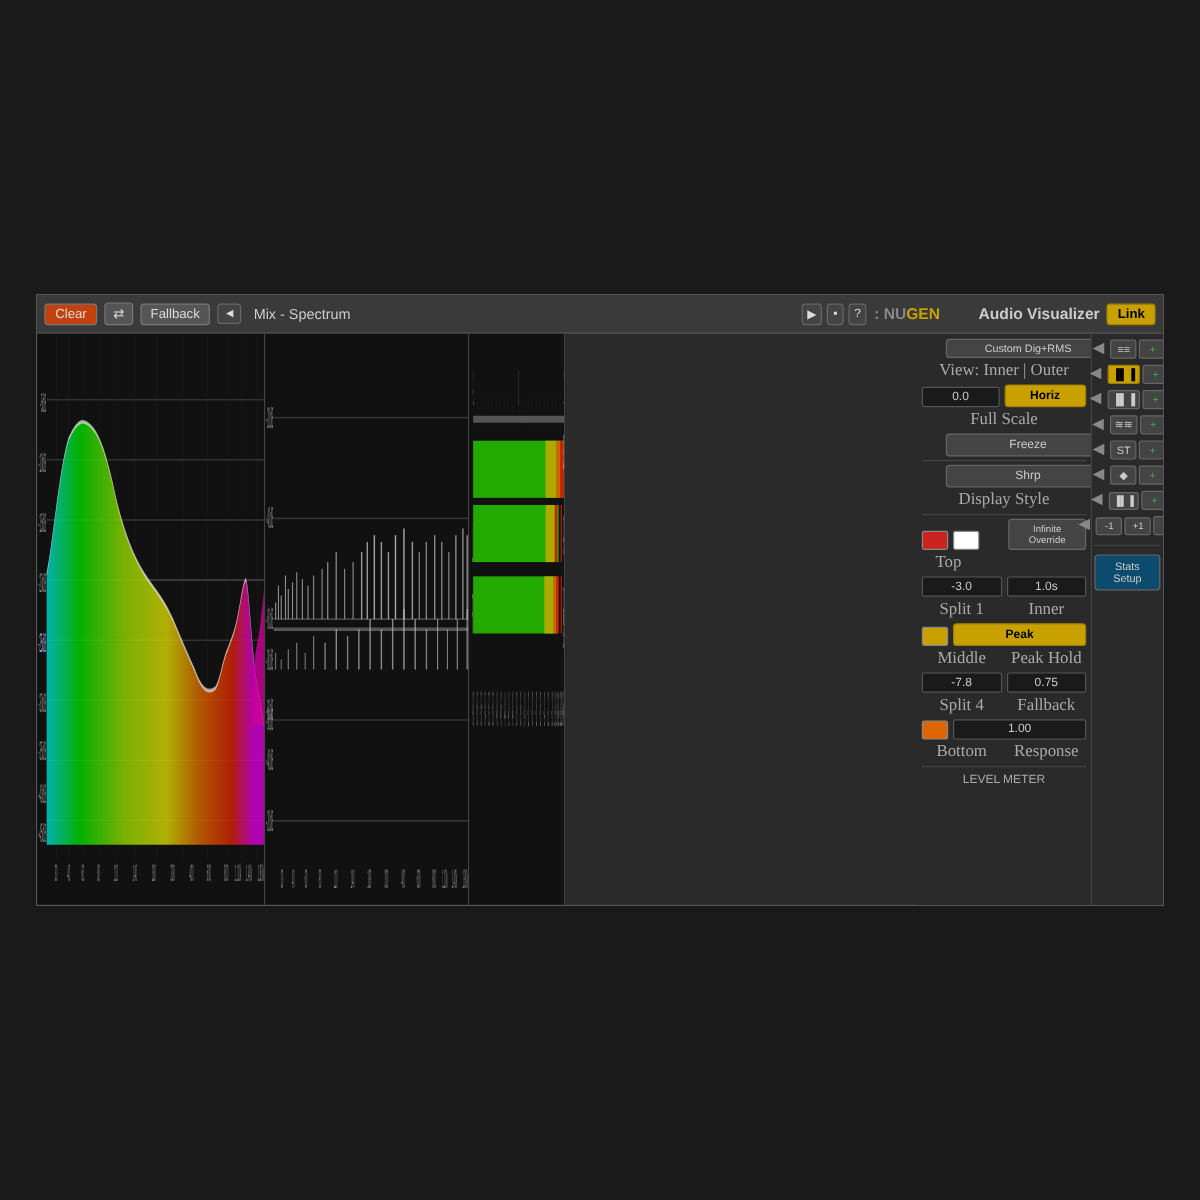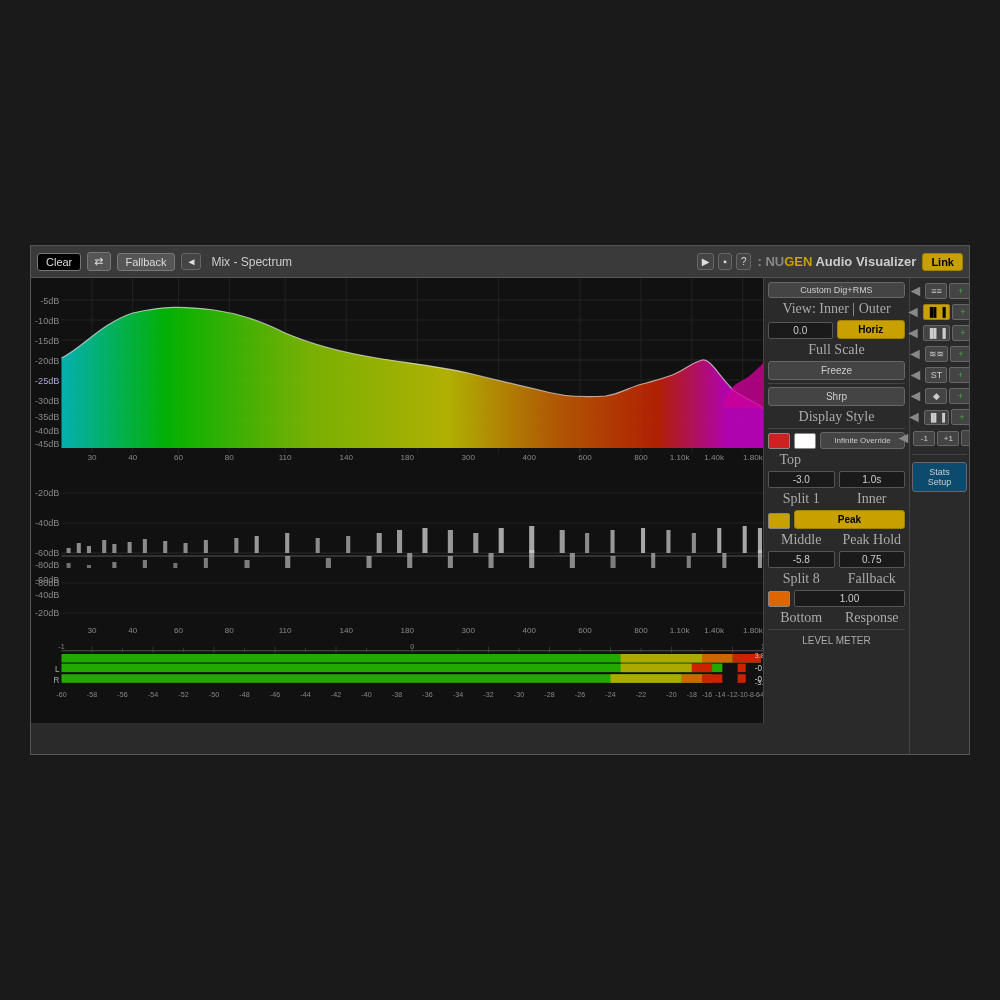--- a/index.html
+++ b/index.html
@@ -27,21 +27,21 @@
       display: flex;
       align-items: center;
       height: 32px;
       background: #3a3a3a;
       border-bottom: 1px solid #555;
       padding: 0 6px;
       gap: 6px;
       flex-shrink: 0;
     }
     .btn-clear {
-      background: #000000;
+      background: #c2410c;
       color: #ddd;
       border: 1px solid #777;
       border-radius: 3px;
       font-size: 11px;
       padding: 2px 8px;
       cursor: pointer;
     }
     .btn-arrows {
       background: #555;
       color: #ddd;
@@ -81,42 +81,42 @@
       gap: 4px;
     }
     .brand {
       color: #ccc;
       font-size: 13px;
       font-weight: bold;
       margin-left: auto;
     }
     .brand span.nu { color: #888; }
     .brand span.gen { color: #c8a000; }
-    .brand span.rest { color: #ccc; }
+    .brand span.rest { color: #ccc; padding-left: 29px; }
     .btn-link {
       background: #c8a000;
       color: #000;
       border: 1px solid #a08000;
       border-radius: 3px;
       font-size: 11px;
       font-weight: bold;
       padding: 2px 8px;
       cursor: pointer;
     }
     
     .main-content {
       display: flex;
       flex: 1;
       overflow: hidden;
     }
     
     .spectrum-area {
       flex: 1;
       display: flex;
-      flex-direction: column;
+      flex-direction: row;
       overflow: hidden;
     }
     
     .spectrum-top {
       flex: 0 0 190px;
       background: #111;
       position: relative;
       border-right: 1px solid #444;
       overflow: hidden;
     }
@@ -188,20 +188,21 @@
     .ctrl-btn {
       background: #444;
       border: 1px solid #666;
       border-radius: 3px;
       color: #ccc;
       font-size: 10px;
       cursor: pointer;
       padding: 3px 6px;
       text-align: center;
       width: 100%;
+      margin-left: 20px;
     }
     .ctrl-btn-gold {
       background: #c8a000;
       border: 1px solid #a08000;
       border-radius: 3px;
       color: #000;
       font-size: 10px;
       font-weight: bold;
       cursor: pointer;
       padding: 3px 6px;
@@ -597,25 +598,25 @@
       <div class="ctrl-row">
         <span class="swatch-yellow"></span>
         <button class="ctrl-btn-gold" style="flex:1;">Peak</button>
       </div>
       <div class="ctrl-row">
         <div class="ctrl-label" style="flex:1;">Middle</div>
         <div class="ctrl-label" style="flex:1;">Peak Hold</div>
       </div>
 
       <div class="ctrl-row">
-        <div class="ctrl-val">-5.8</div>
+        <div class="ctrl-val">-7.8</div>
         <div class="ctrl-val">0.75</div>
       </div>
       <div class="ctrl-row">
-        <div class="ctrl-label" style="flex:1;">Split 8</div>
+        <div class="ctrl-label" style="flex:1;">Split 4</div>
         <div class="ctrl-label" style="flex:1;">Fallback</div>
       </div>
 
       <div class="ctrl-row">
         <span class="swatch-orange"></span>
         <div class="ctrl-val">1.00</div>
       </div>
       <div class="ctrl-row">
         <div class="ctrl-label" style="flex:1;">Bottom</div>
         <div class="ctrl-label" style="flex:1;">Response</div>

